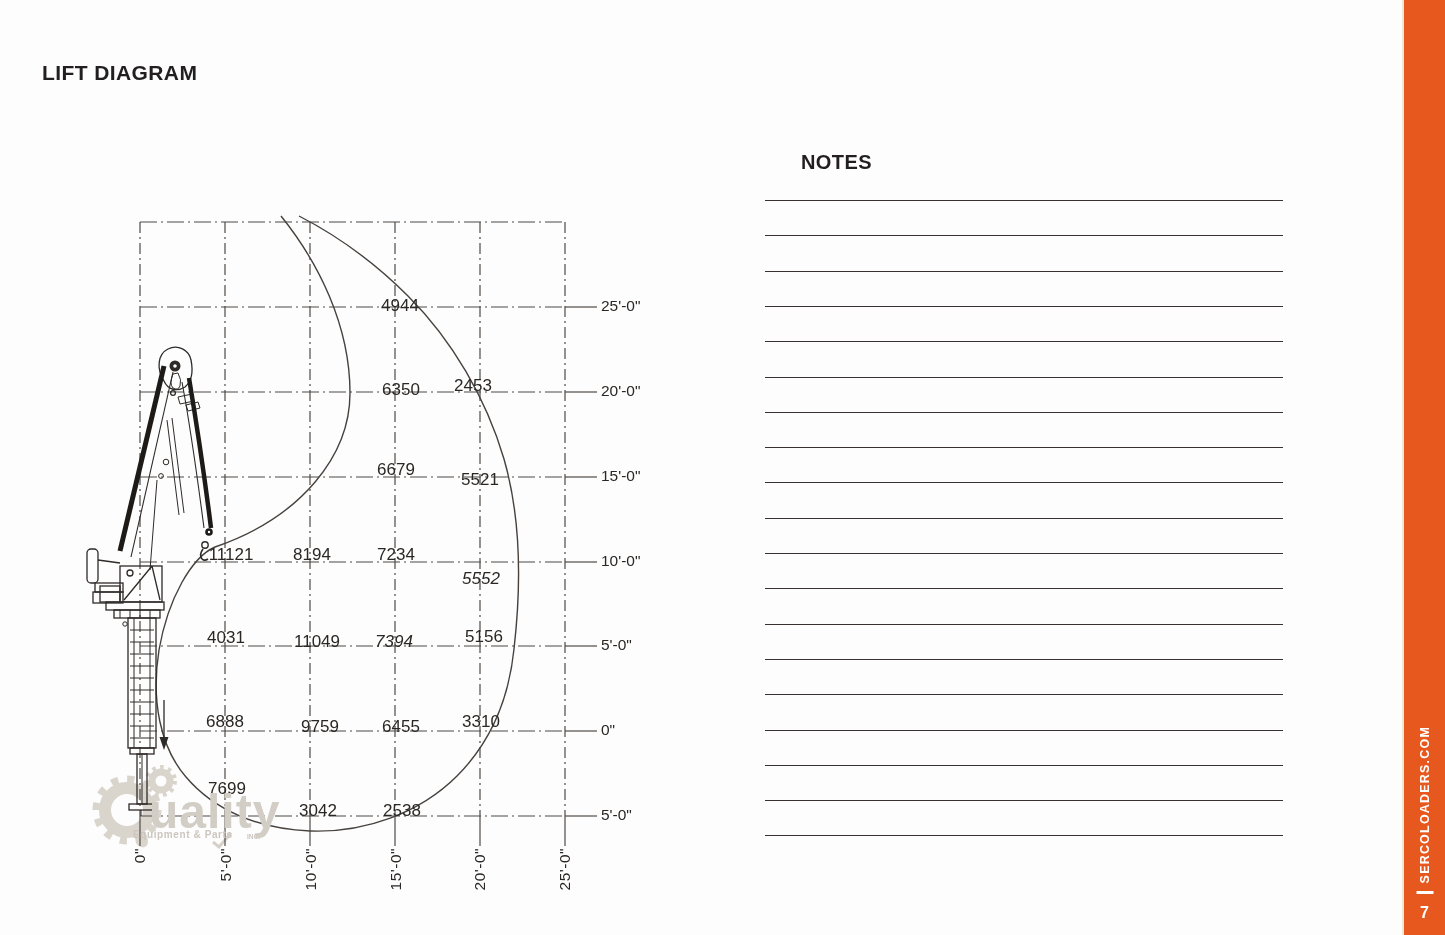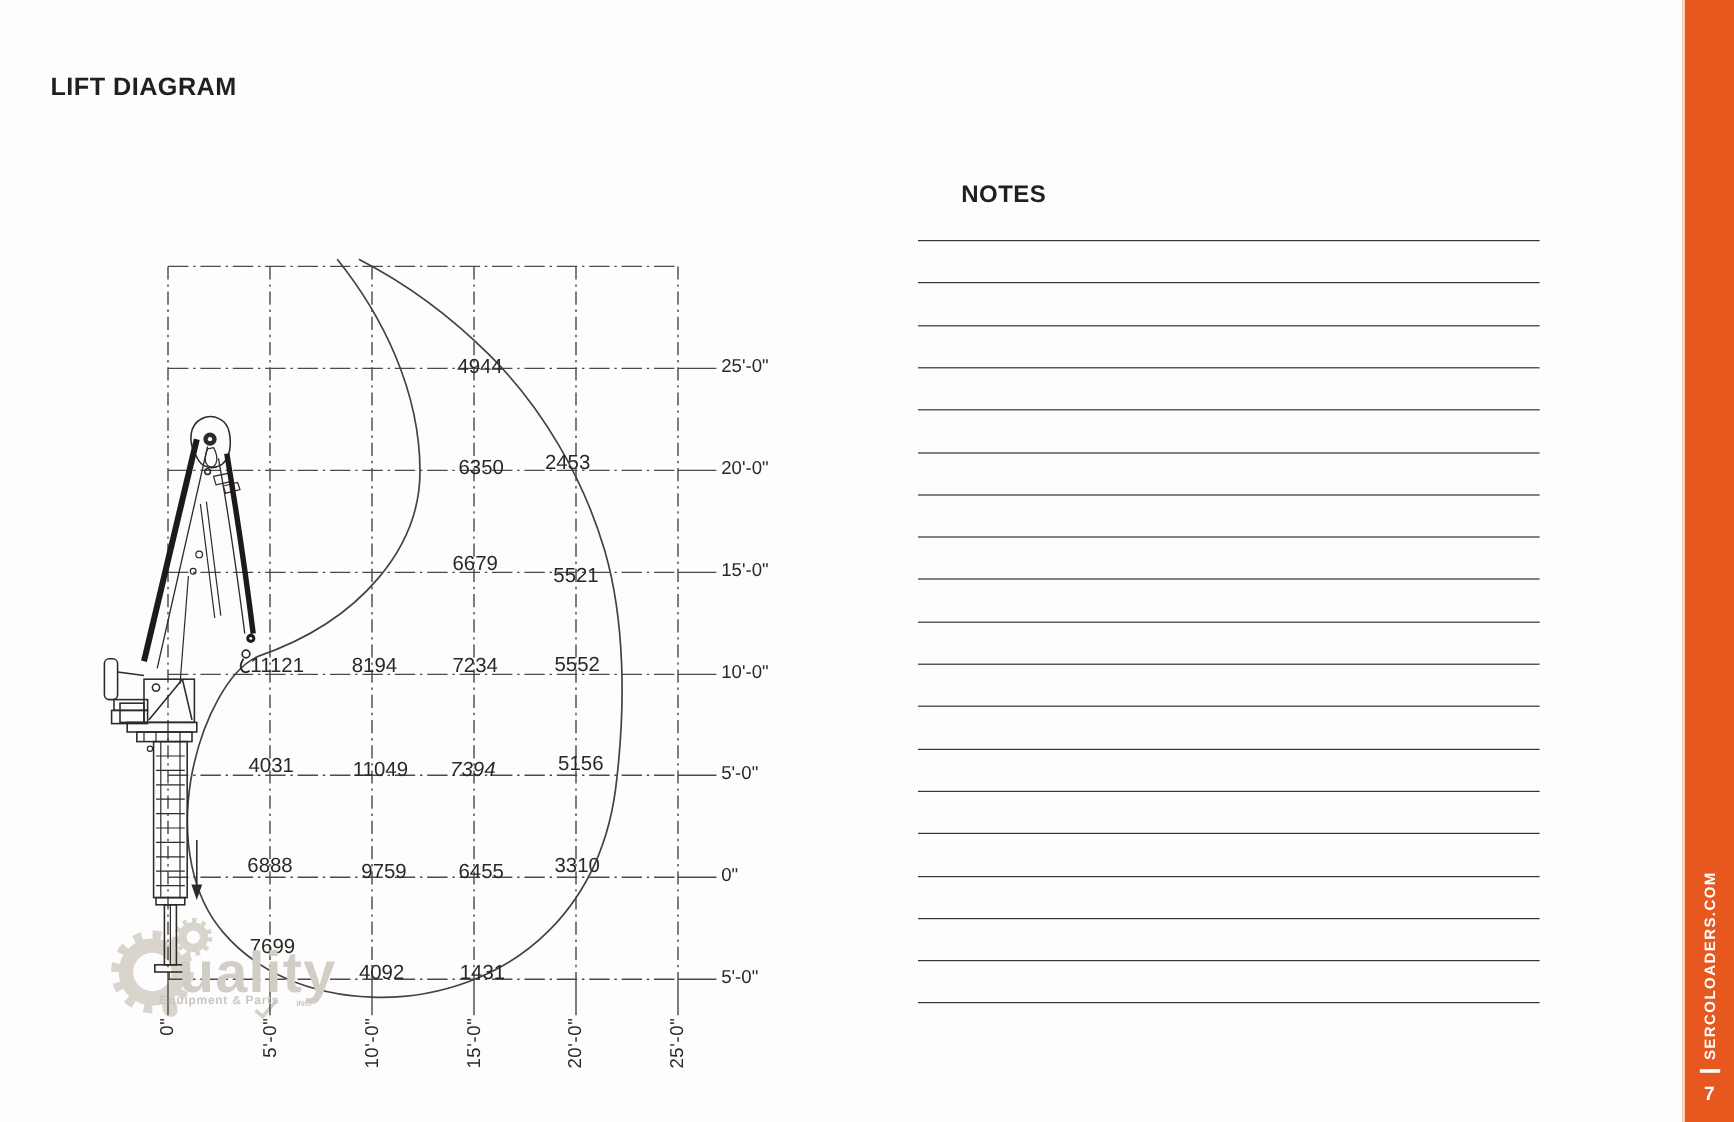--- a/index.html
+++ b/index.html
@@ -183,32 +183,32 @@
 
     <div>
         <div class="cap" style="left: 400px; top: 306px;">4944</div>
         <div class="cap" style="left: 401px; top: 390px;">6350</div>
         <div class="cap" style="left: 473px; top: 386px;">2453</div>
         <div class="cap" style="left: 396px; top: 470px;">6679</div>
         <div class="cap" style="left: 480px; top: 480px;">5521</div>
         <div class="cap" style="left: 231px; top: 555px;">11121</div>
         <div class="cap" style="left: 312px; top: 555px;">8194</div>
         <div class="cap" style="left: 396px; top: 555px;">7234</div>
-        <div class="cap" style="left: 481px; top: 554px;">5552</div>
+        <div class="cap" style="left: 481px; top: 579px; font-style: italic;">5552</div>
         <div class="cap" style="left: 226px; top: 638px;">4031</div>
         <div class="cap" style="left: 317px; top: 642px;">11049</div>
         <div class="cap" style="left: 394px; top: 642px; font-style: italic;">7394</div>
         <div class="cap" style="left: 484px; top: 637px; text-align: center;">5156</div>
         <div class="cap" style="left: 225px; top: 722px;">6888</div>
         <div class="cap" style="left: 320px; top: 727px;">9759</div>
         <div class="cap" style="left: 401px; top: 727px;">6455</div>
         <div class="cap" style="left: 481px; top: 722px;">3310</div>
         <div class="cap" style="left: 227px; top: 789px;">7699</div>
-        <div class="cap" style="left: 318px; top: 811px;">4092</div>
-        <div class="cap" style="left: 402px; top: 811px;">1431</div>
+        <div class="cap" style="left: 318px; top: 811px;">3042</div>
+        <div class="cap" style="left: 402px; top: 811px;">2538</div>
       </div>
 
     <div>
         <div class="ylab" style="top: 307px;">25'-0"</div>
         <div class="ylab" style="top: 392px;">20'-0"</div>
         <div class="ylab" style="top: 477px;">15'-0"</div>
         <div class="ylab" style="top: 562px;">10'-0"</div>
         <div class="ylab" style="top: 646px;">5'-0"</div>
         <div class="ylab" style="top: 731px;">0"</div>
         <div class="ylab" style="top: 816px;">5'-0"</div>

